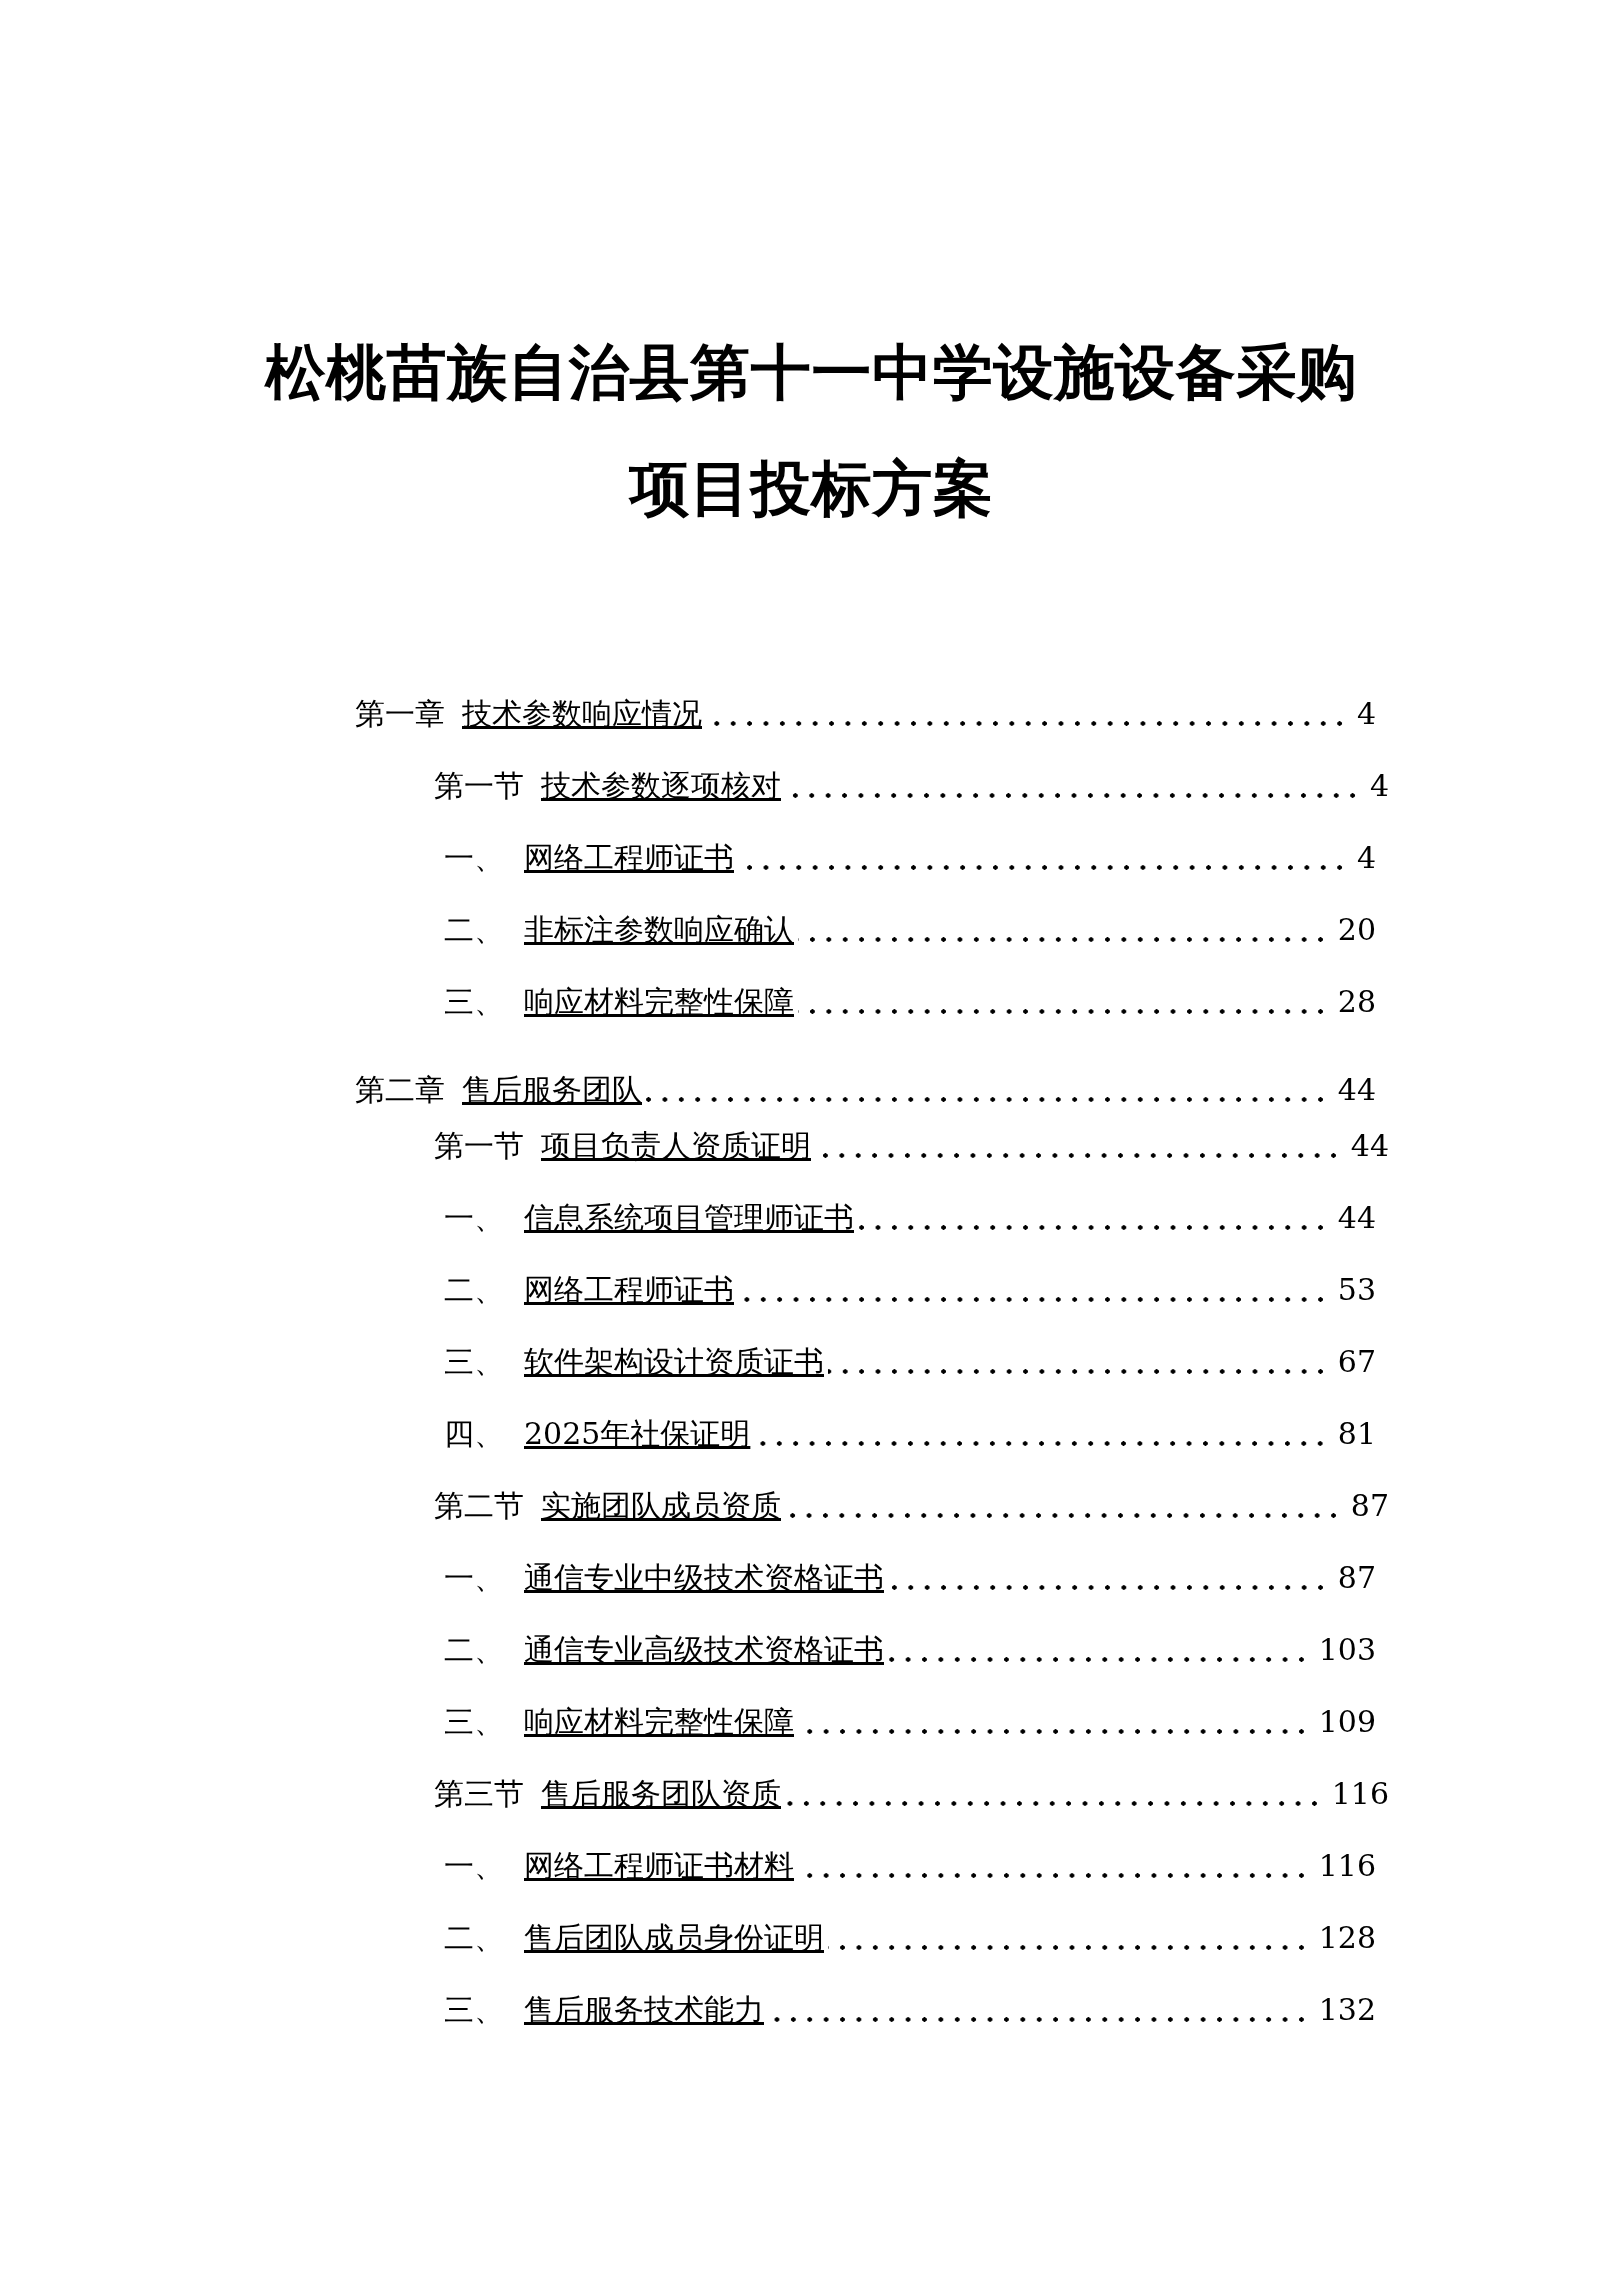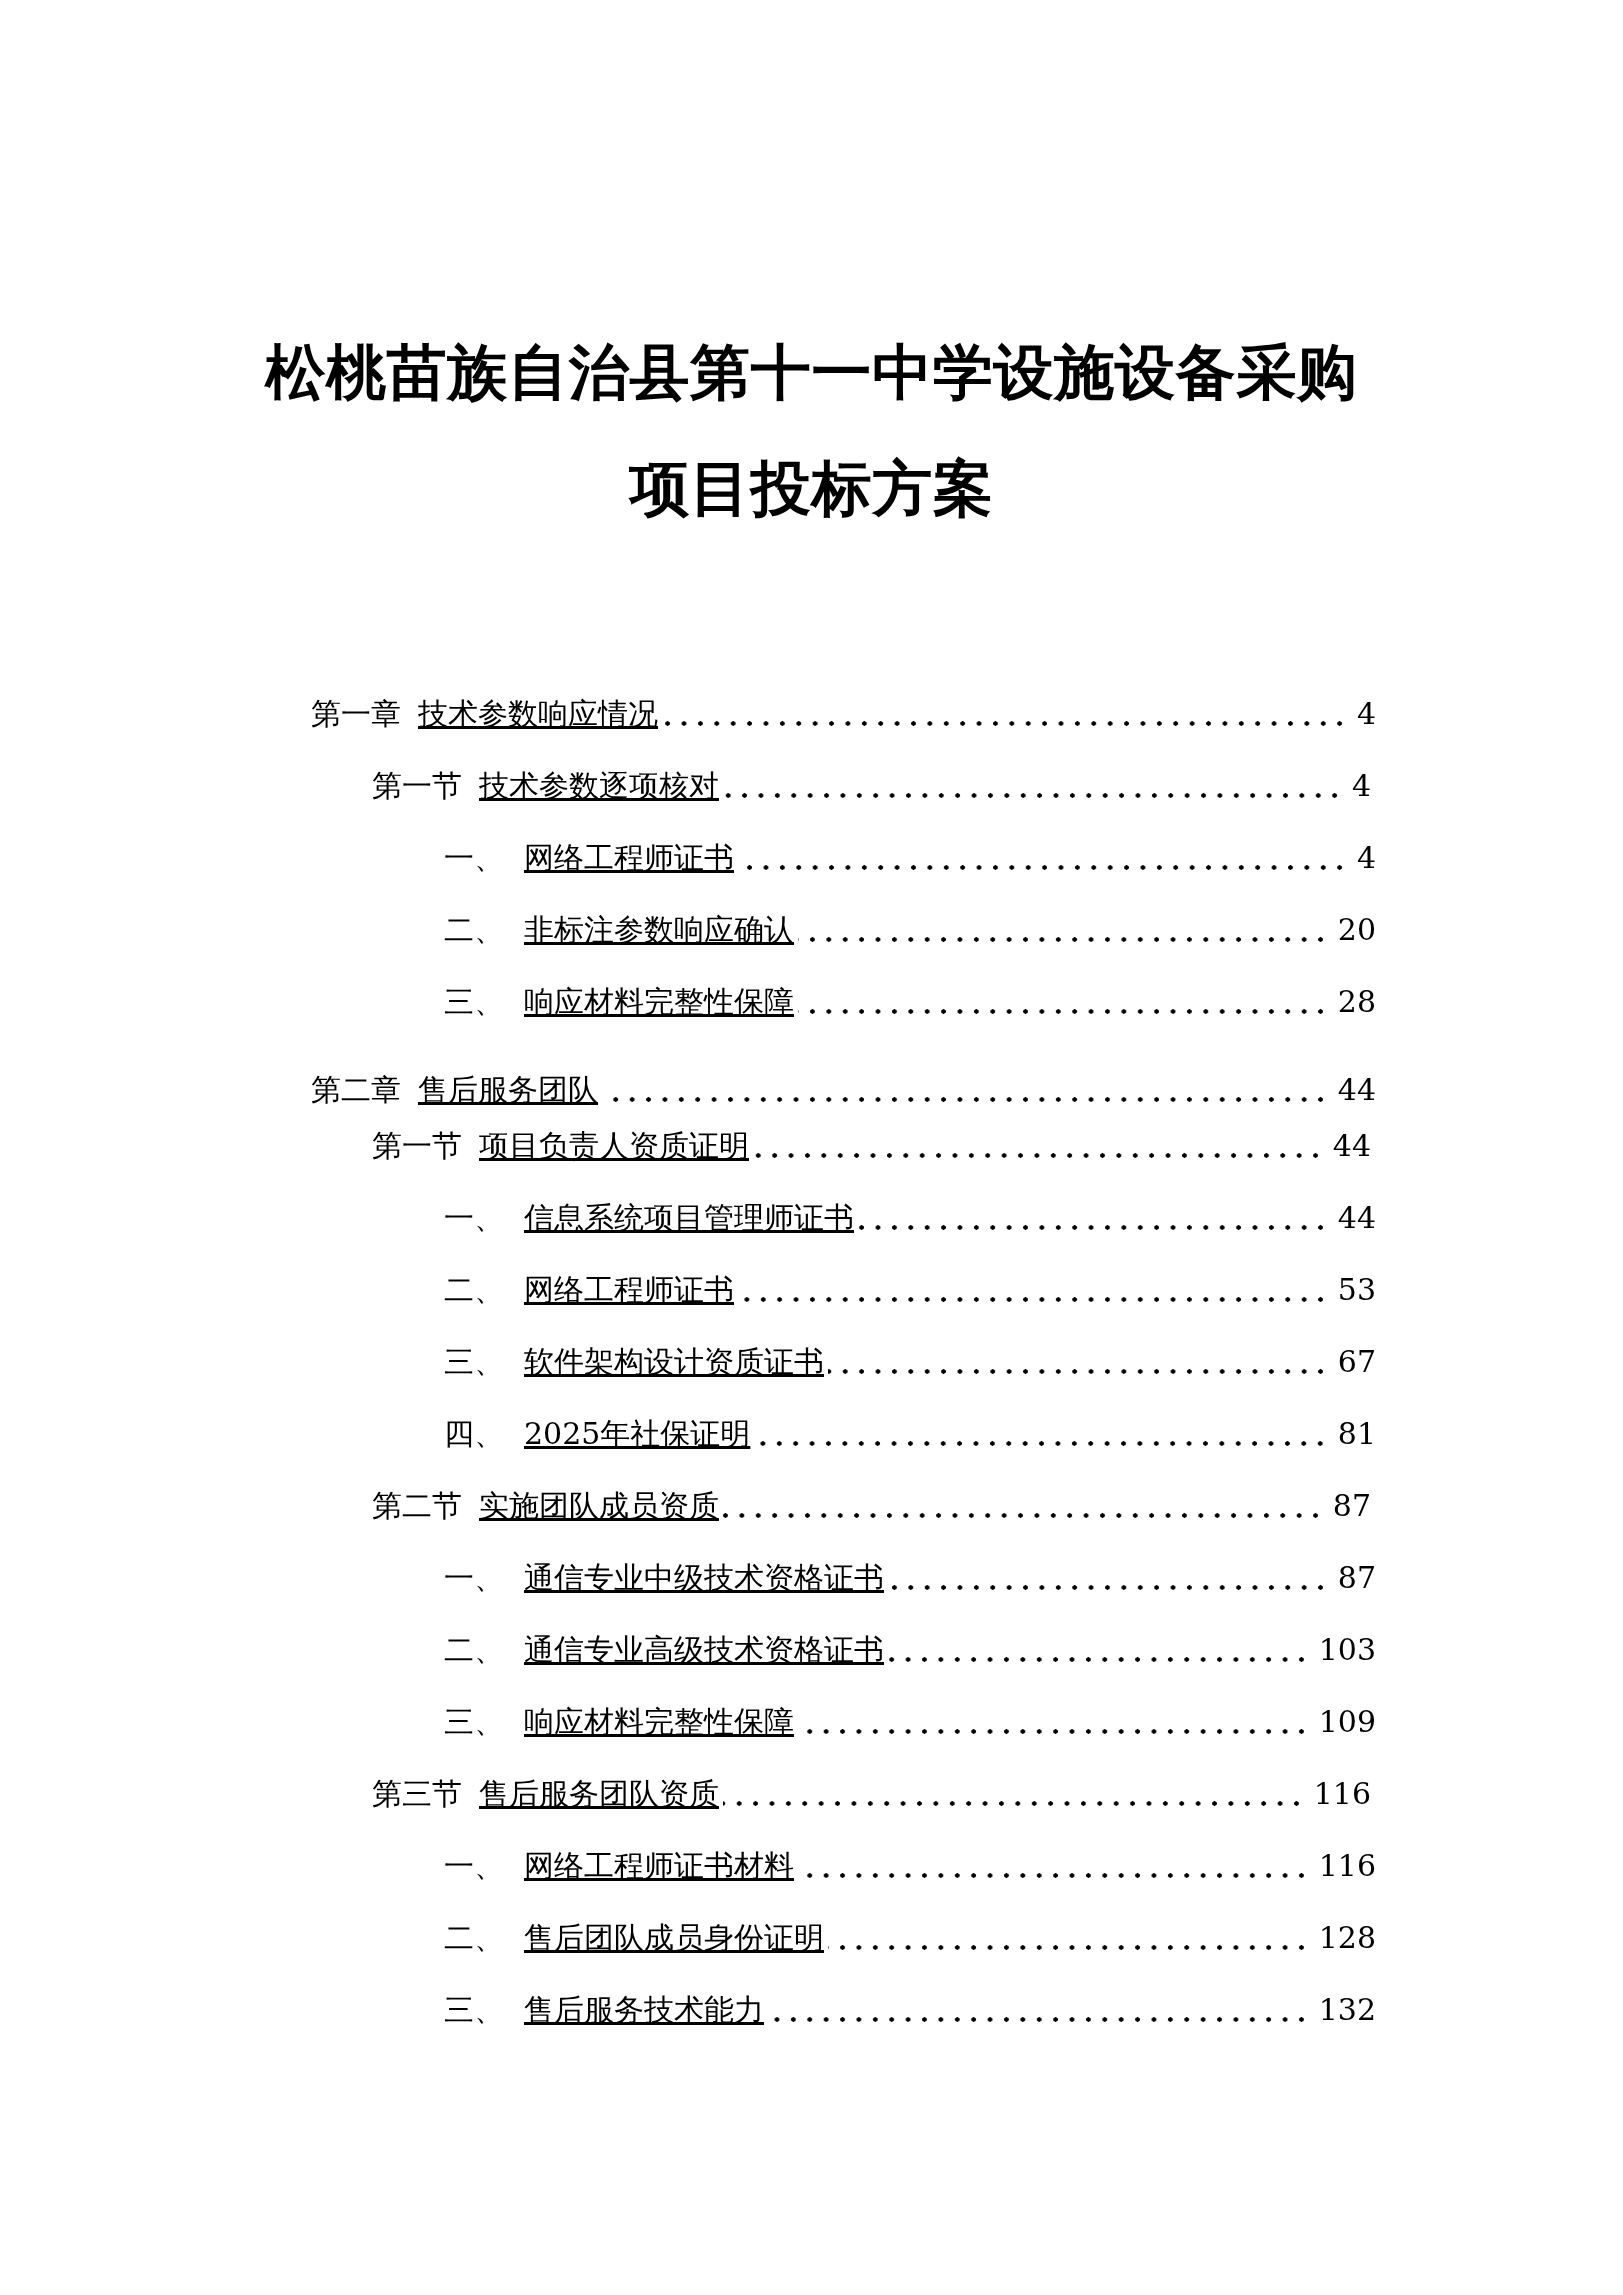--- a/index.html
+++ b/index.html
@@ -46,29 +46,30 @@
   .toc-row {
     position: absolute;
     height: 39px;
     display: flex;
     align-items: flex-end;
     font-size: 30px;
     line-height: 39px;
     white-space: nowrap;
   }
   .toc-row.level-1 { left: 311px; }
-  .toc-row.level-2 { left: 372px; }
+  .toc-row.level-2 { left: 390px; }
   .toc-row.level-3 { left: 444px; }
   .toc-row .num {
     display: inline-block;
     flex: 0 0 auto;
   }
   .toc-row.level-1 .num,
   .toc-row.level-2 .num {
     margin-right: 17px;
+    margin-left: 44px;
   }
   .toc-row.level-3 .num {
     width: 80px;
   }
   .toc-row .label {
     flex: 0 0 auto;
     text-decoration: underline;
   }
   .toc-row .leader {
     flex: 1 1 auto;

